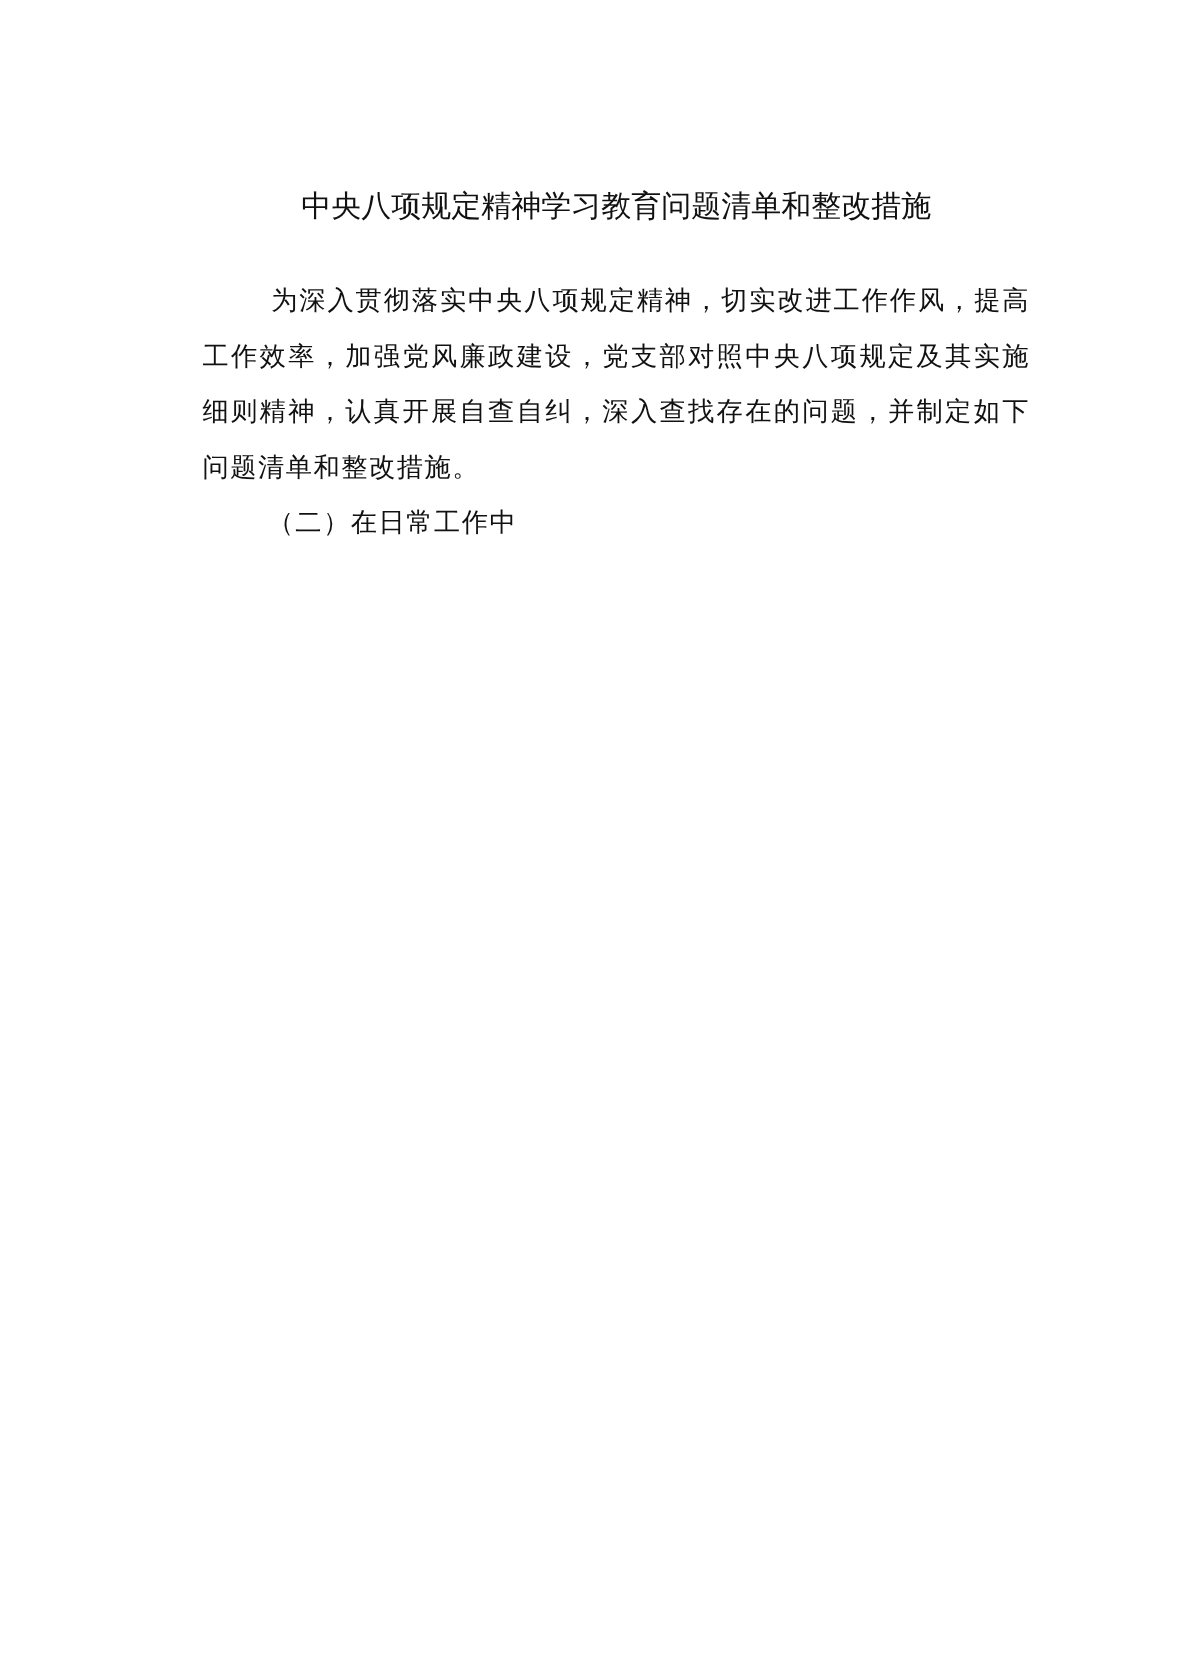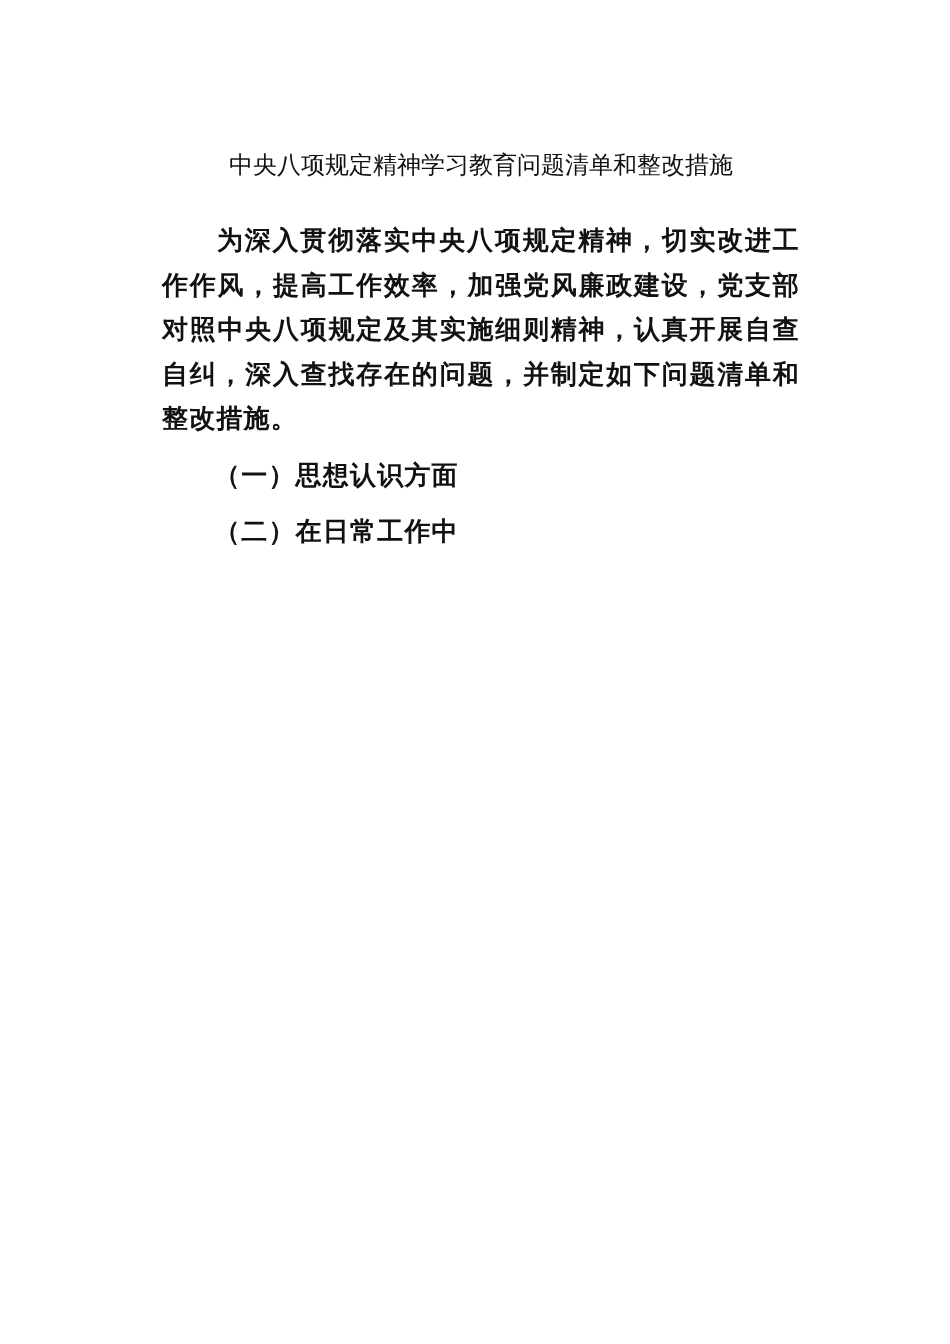--- a/index.html
+++ b/index.html
@@ -10,59 +10,57 @@
     body {
       width: 950px;
       height: 1344px;
       position: relative;
       overflow: hidden;
       color: #111111;
       font-family: "DejaVu Sans", "Liberation Sans", sans-serif;
     }
     .page {
       position: absolute;
-      left: 150px;
+      left: 162px;
       top: 145px;
       width: 662px;
     }
     .doc-title {
       font-size: 24px;
       line-height: 40px;
       text-align: center;
       margin: 0 0 33px 0;
       letter-spacing: 0px;
       font-weight: normal;
     }
     .para {
-      font-size: 26px;
+      font-size: 21px;
       line-height: 44.5px;
-      margin: 12px;
+      margin: 0;
       text-align: justify;
       text-align-last: left;
       letter-spacing: 1.2px;
       word-break: break-all;
-      font-weight: bold;
     }
     .indent {
       text-indent: 55px;
     }
     .heading-indent {
       padding-left: 55px;
     }
     .subheading-indent {
       padding-left: 52px;
     }
   </style>
 </head>
 <body>
 
 <div class="page">
   <h1 class="doc-title">中央八项规定精神学习教育问题清单和整改措施</h1>
 
   <p class="para indent">为深入贯彻落实中央八项规定精神，切实改进工作作风，提高工作效率，加强党风廉政建设，党支部对照中央八项规定及其实施细则精神，认真开展自查自纠，深入查找存在的问题，并制定如下问题清单和整改措施。</p>
 
 
-  <p class="para subheading-indent">（一）思想认识方面</p>
 
 
 
   <p class="para subheading-indent">（二）在日常工作中</p>
 </div>
 
 </body></html>

